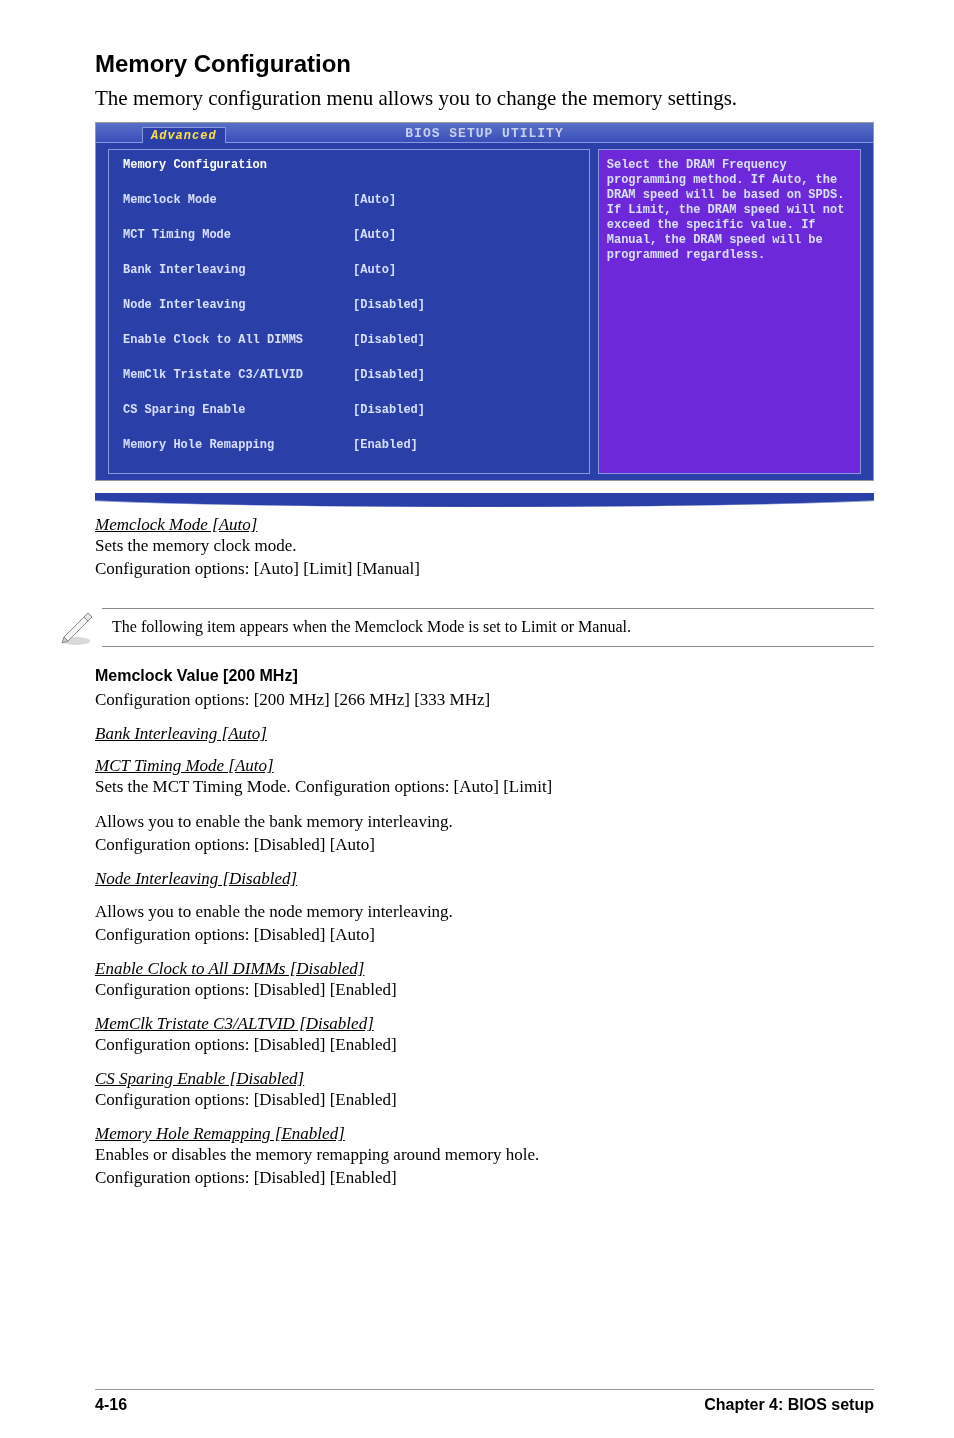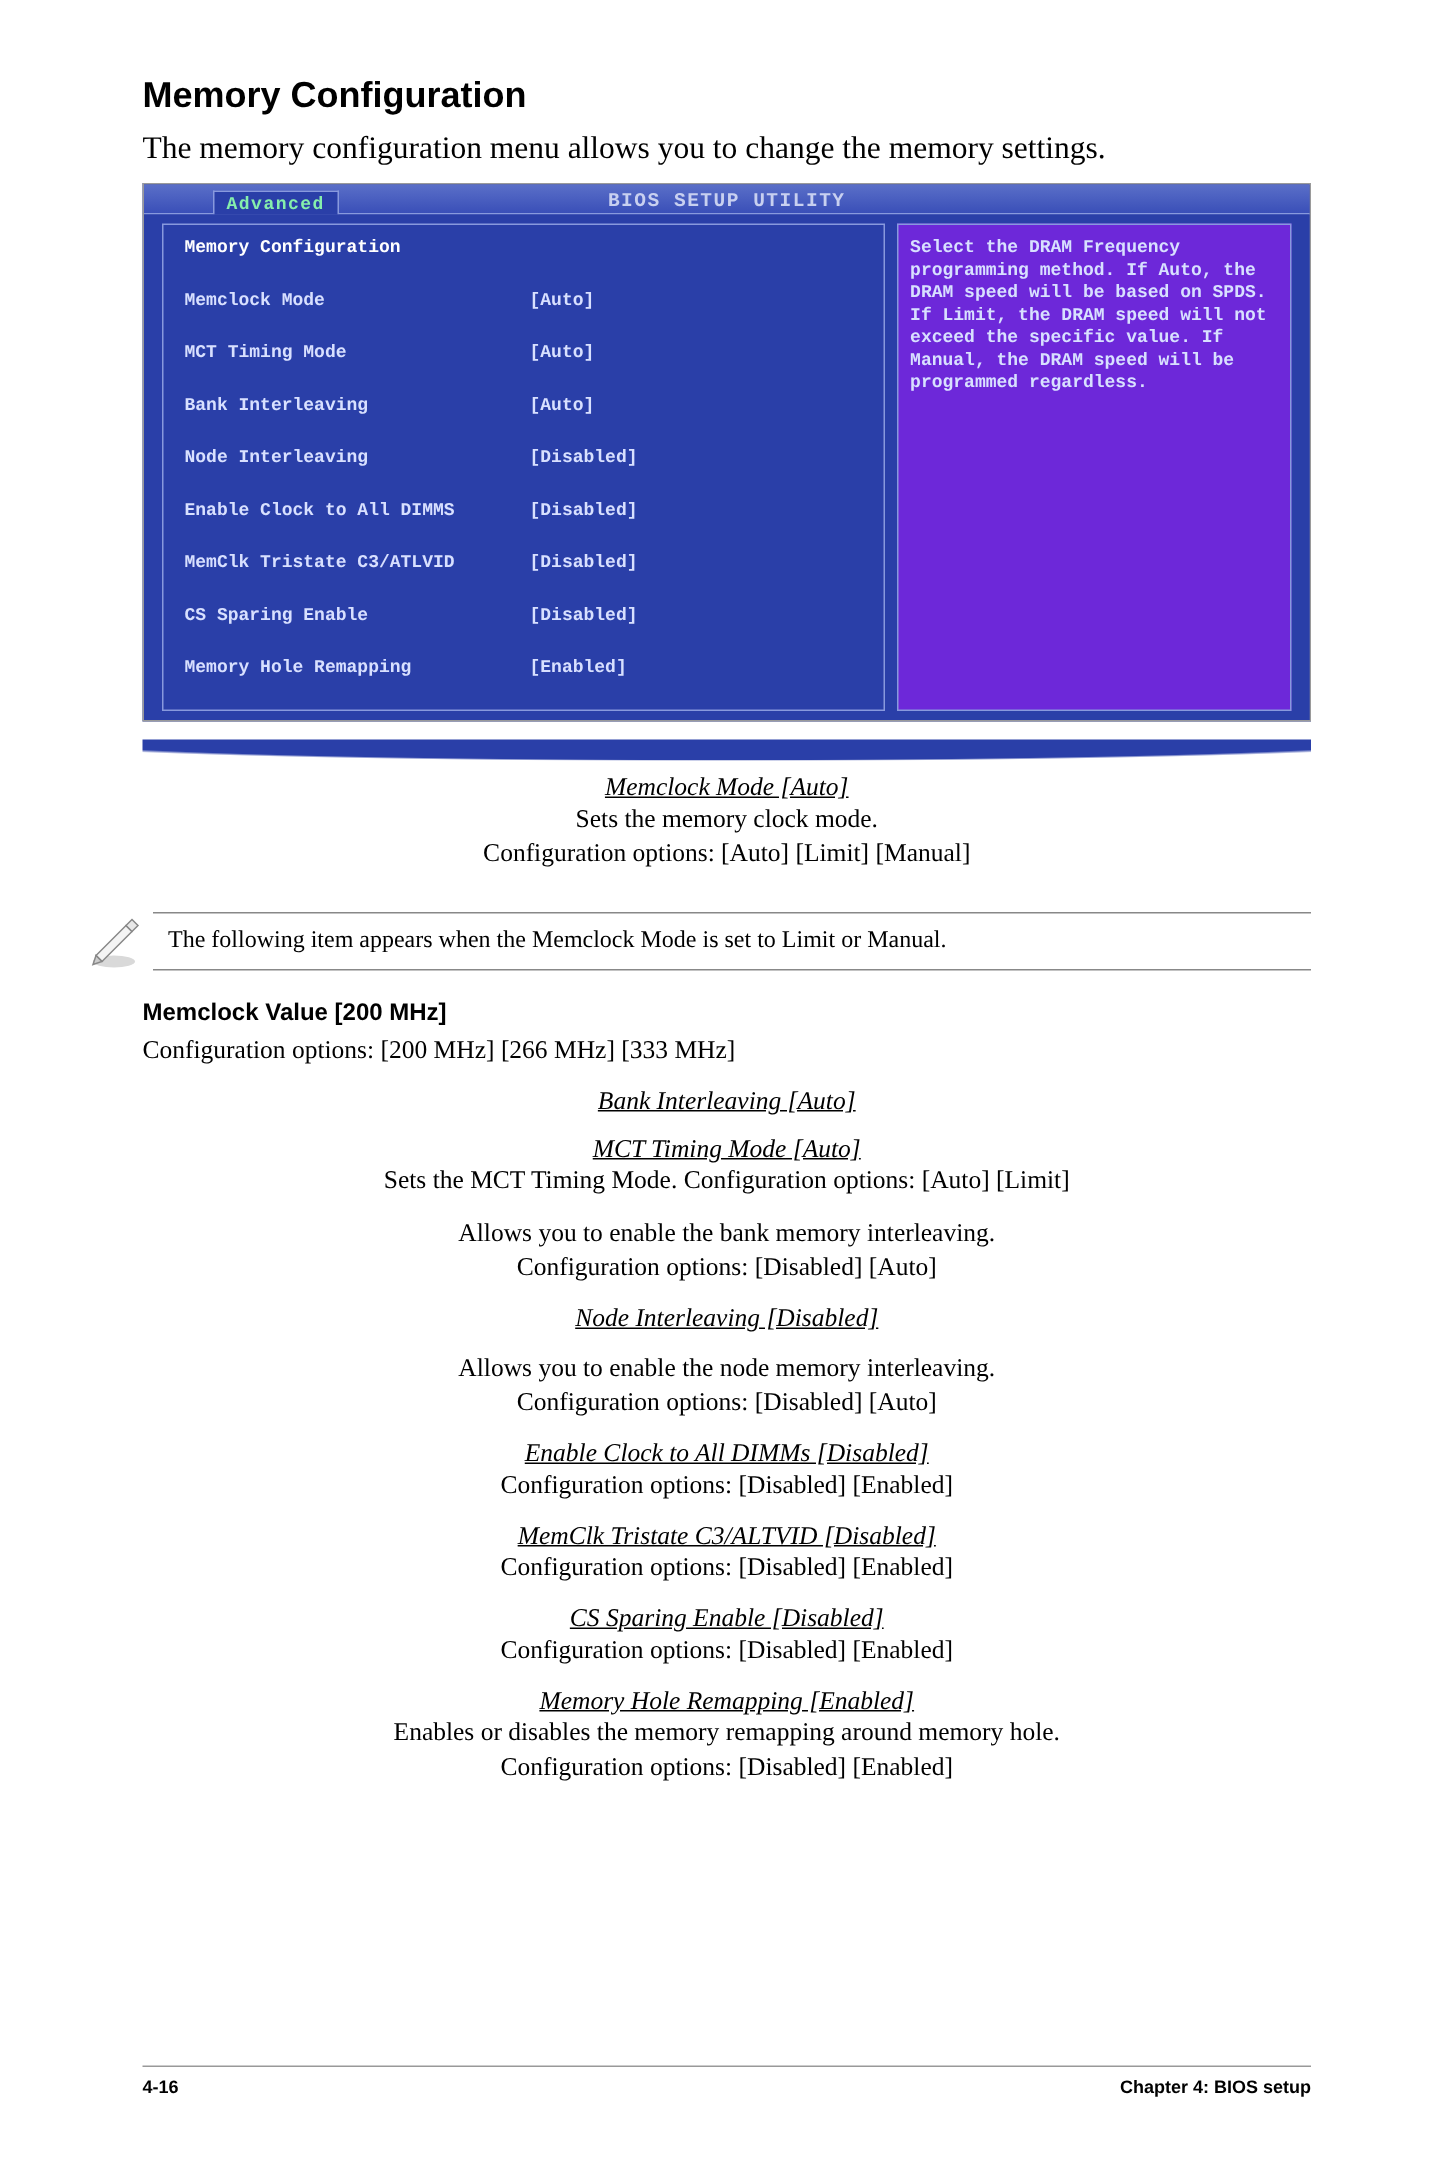--- a/index.html
+++ b/index.html
@@ -43,26 +43,27 @@
     padding: 3px 0 1px;
     letter-spacing: 1px;
     border-bottom: 1px solid #8899dd;
     position: relative;
   }
   .bios-tab {
     position: absolute;
     left: 46px;
     bottom: -1px;
     background: #2a3fa8;
-    color: #86efac;
+    color: #fde047;
     font-family: 'Courier New', monospace;
     font-size: 12px;
     padding: 1px 8px 0;
     border: 1px solid #8899dd;
     border-bottom: none;
+    font-style: italic;
   }
   .bios-body {
     display: flex;
     background: #2a3fa8;
     padding: 0;
     position: relative;
   }
   .bios-main {
     flex: 0 0 62%;
     padding: 8px 12px 20px 14px;
@@ -89,21 +90,21 @@
   .bios-main .lbl { flex: 0 0 230px; }
   .bios-main .val { }
   .bios-bottom-curve {
     height: 14px;
     background:
       radial-gradient(ellipse 120% 28px at 50% 0%, #2a3fa8 48%, #ffffff 52%);
     margin-top: -6px;
   }
 
   
-  .para-block { margin: 8px 0 12px 0; text-align: center; }
+  .para-block { margin: 8px 0 12px 0; }
   .subhead {
     font-style: italic;
     text-decoration: underline;
     font-size: 17px;
     margin-top: 8px;
   }
   .body-text {
     font-size: 17px;
     line-height: 1.35;
   }
@@ -135,30 +136,30 @@
     font-weight: bold;
     font-size: 16px;
     margin: 6px 0 4px 0;
   }
 
   .indent-block { margin-left: 0; margin-bottom: 12px; }
 
   
   .footer {
     position: absolute;
-    bottom: 40px;
+    bottom: 24px;
     left: 95px;
     right: 80px;
     border-top: 1px solid #999;
     padding-top: 6px;
     display: flex;
     justify-content: space-between;
     font-family: Arial, Helvetica, sans-serif;
     font-weight: bold;
-    font-size: 12px;
+    font-size: 16px;
   }
 </style>
 </head>
 <body>
 
 <div class="page">
 
   <h1 class="section-title">Memory Configuration</h1>
   <p class="intro">The memory configuration menu allows you to change the memory settings.</p>
 

